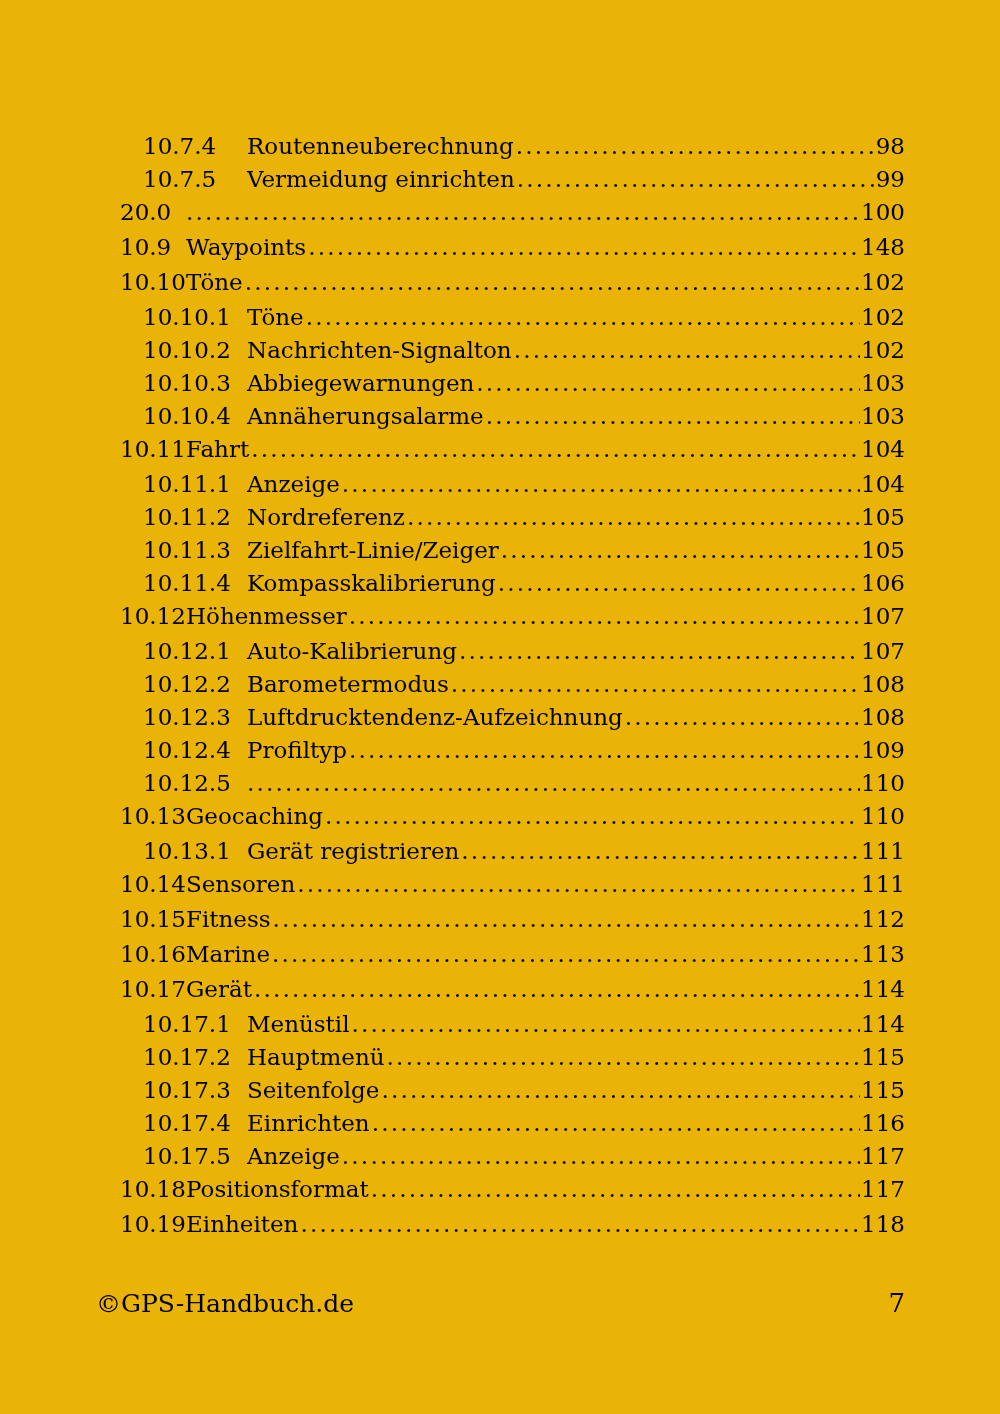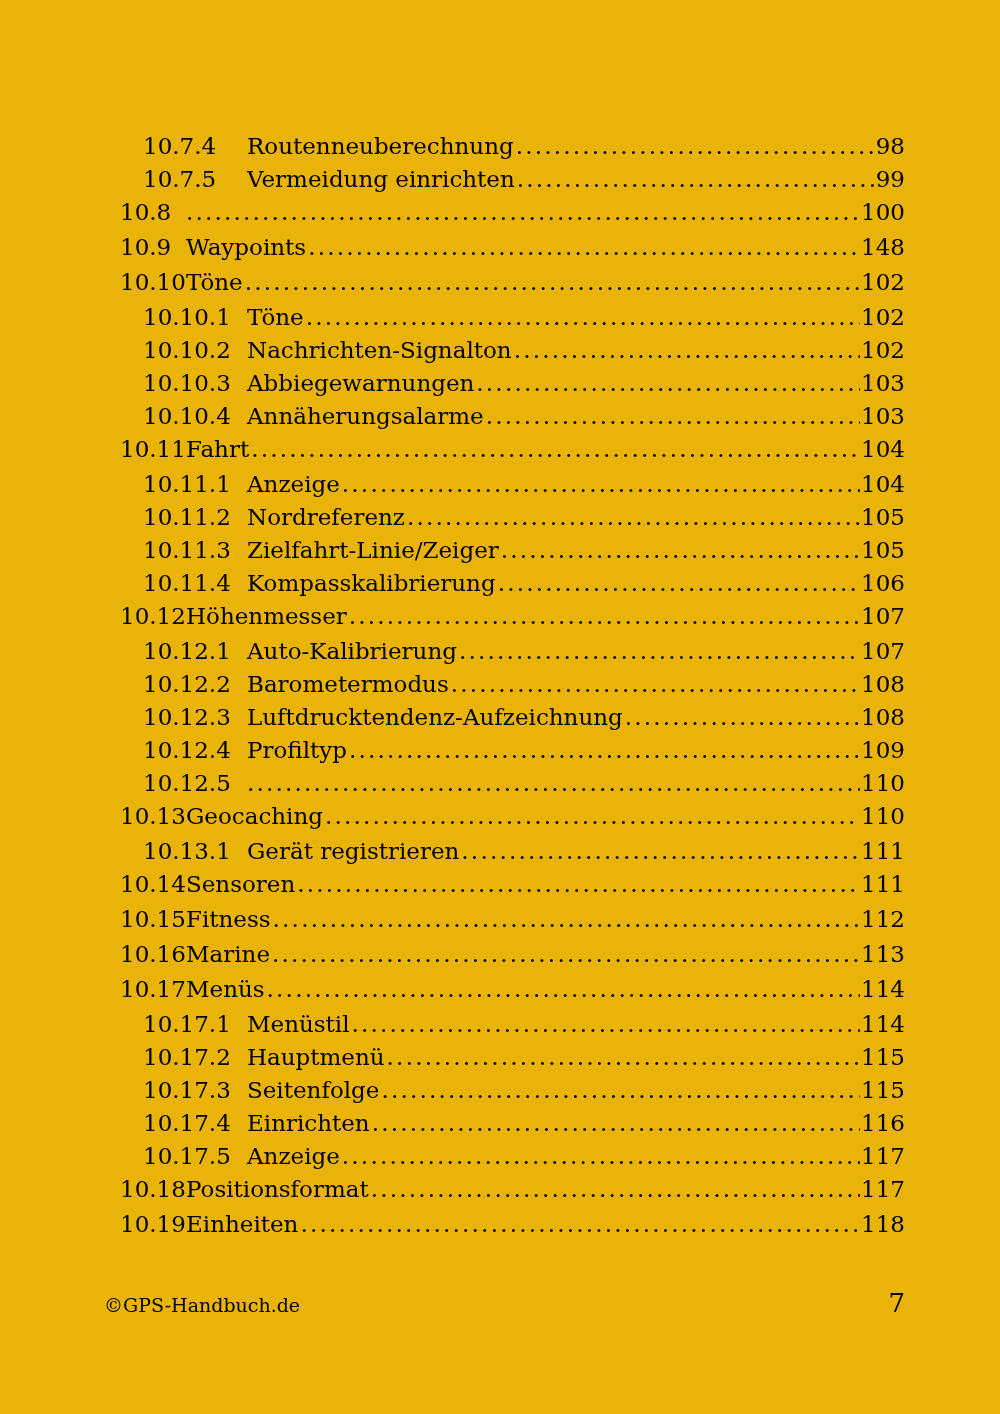--- a/index.html
+++ b/index.html
@@ -50,21 +50,21 @@
 
   .footer {
     position: absolute;
     top: 1288px;
     left: 96px;
     width: 809px;
     display: flex;
     justify-content: space-between;
     align-items: baseline;
   }
-  .footer-left  { font-size: 19px; margin-left: 8px; }
+  .footer-left  { font-size: 25px; }
   .footer-right { font-size: 26px; }
 </style>
 </head>
 <body>
 
 <div class="sheet">
 
   <main class="toc" id="toc">
       <div class="toc-row lvl3">
     <span class="toc-num">10.7.4</span>
@@ -72,21 +72,21 @@
     <span class="toc-dots">................................................................................................................................................................</span>
     <span class="toc-page">98</span>
   </div>
       <div class="toc-row lvl3">
     <span class="toc-num">10.7.5</span>
     <span class="toc-title">Vermeidung einrichten</span>
     <span class="toc-dots">................................................................................................................................................................</span>
     <span class="toc-page">99</span>
   </div>
       <div class="toc-row lvl2">
-    <span class="toc-num">10.8</span>
+    <span class="toc-num">20.0</span>
     <span class="toc-dots">................................................................................................................................................................</span>
     <span class="toc-page">100</span>
   </div>
       <div class="toc-row lvl2">
     <span class="toc-num">10.9</span>
     <span class="toc-title">Waypoints</span>
     <span class="toc-dots">................................................................................................................................................................</span>
     <span class="toc-page">148</span>
   </div>
       <div class="toc-row lvl2">
@@ -209,21 +209,21 @@
     <span class="toc-page">112</span>
   </div>
       <div class="toc-row lvl2">
     <span class="toc-num">10.16</span>
     <span class="toc-title">Marine</span>
     <span class="toc-dots">................................................................................................................................................................</span>
     <span class="toc-page">113</span>
   </div>
       <div class="toc-row lvl2">
     <span class="toc-num">10.17</span>
-    <span class="toc-title">Menüs</span>
+    <span class="toc-title">Gerät</span>
     <span class="toc-dots">................................................................................................................................................................</span>
     <span class="toc-page">114</span>
   </div>
       <div class="toc-row lvl3">
     <span class="toc-num">10.17.1</span>
     <span class="toc-title">Menüstil</span>
     <span class="toc-dots">................................................................................................................................................................</span>
     <span class="toc-page">114</span>
   </div>
       <div class="toc-row lvl3">

